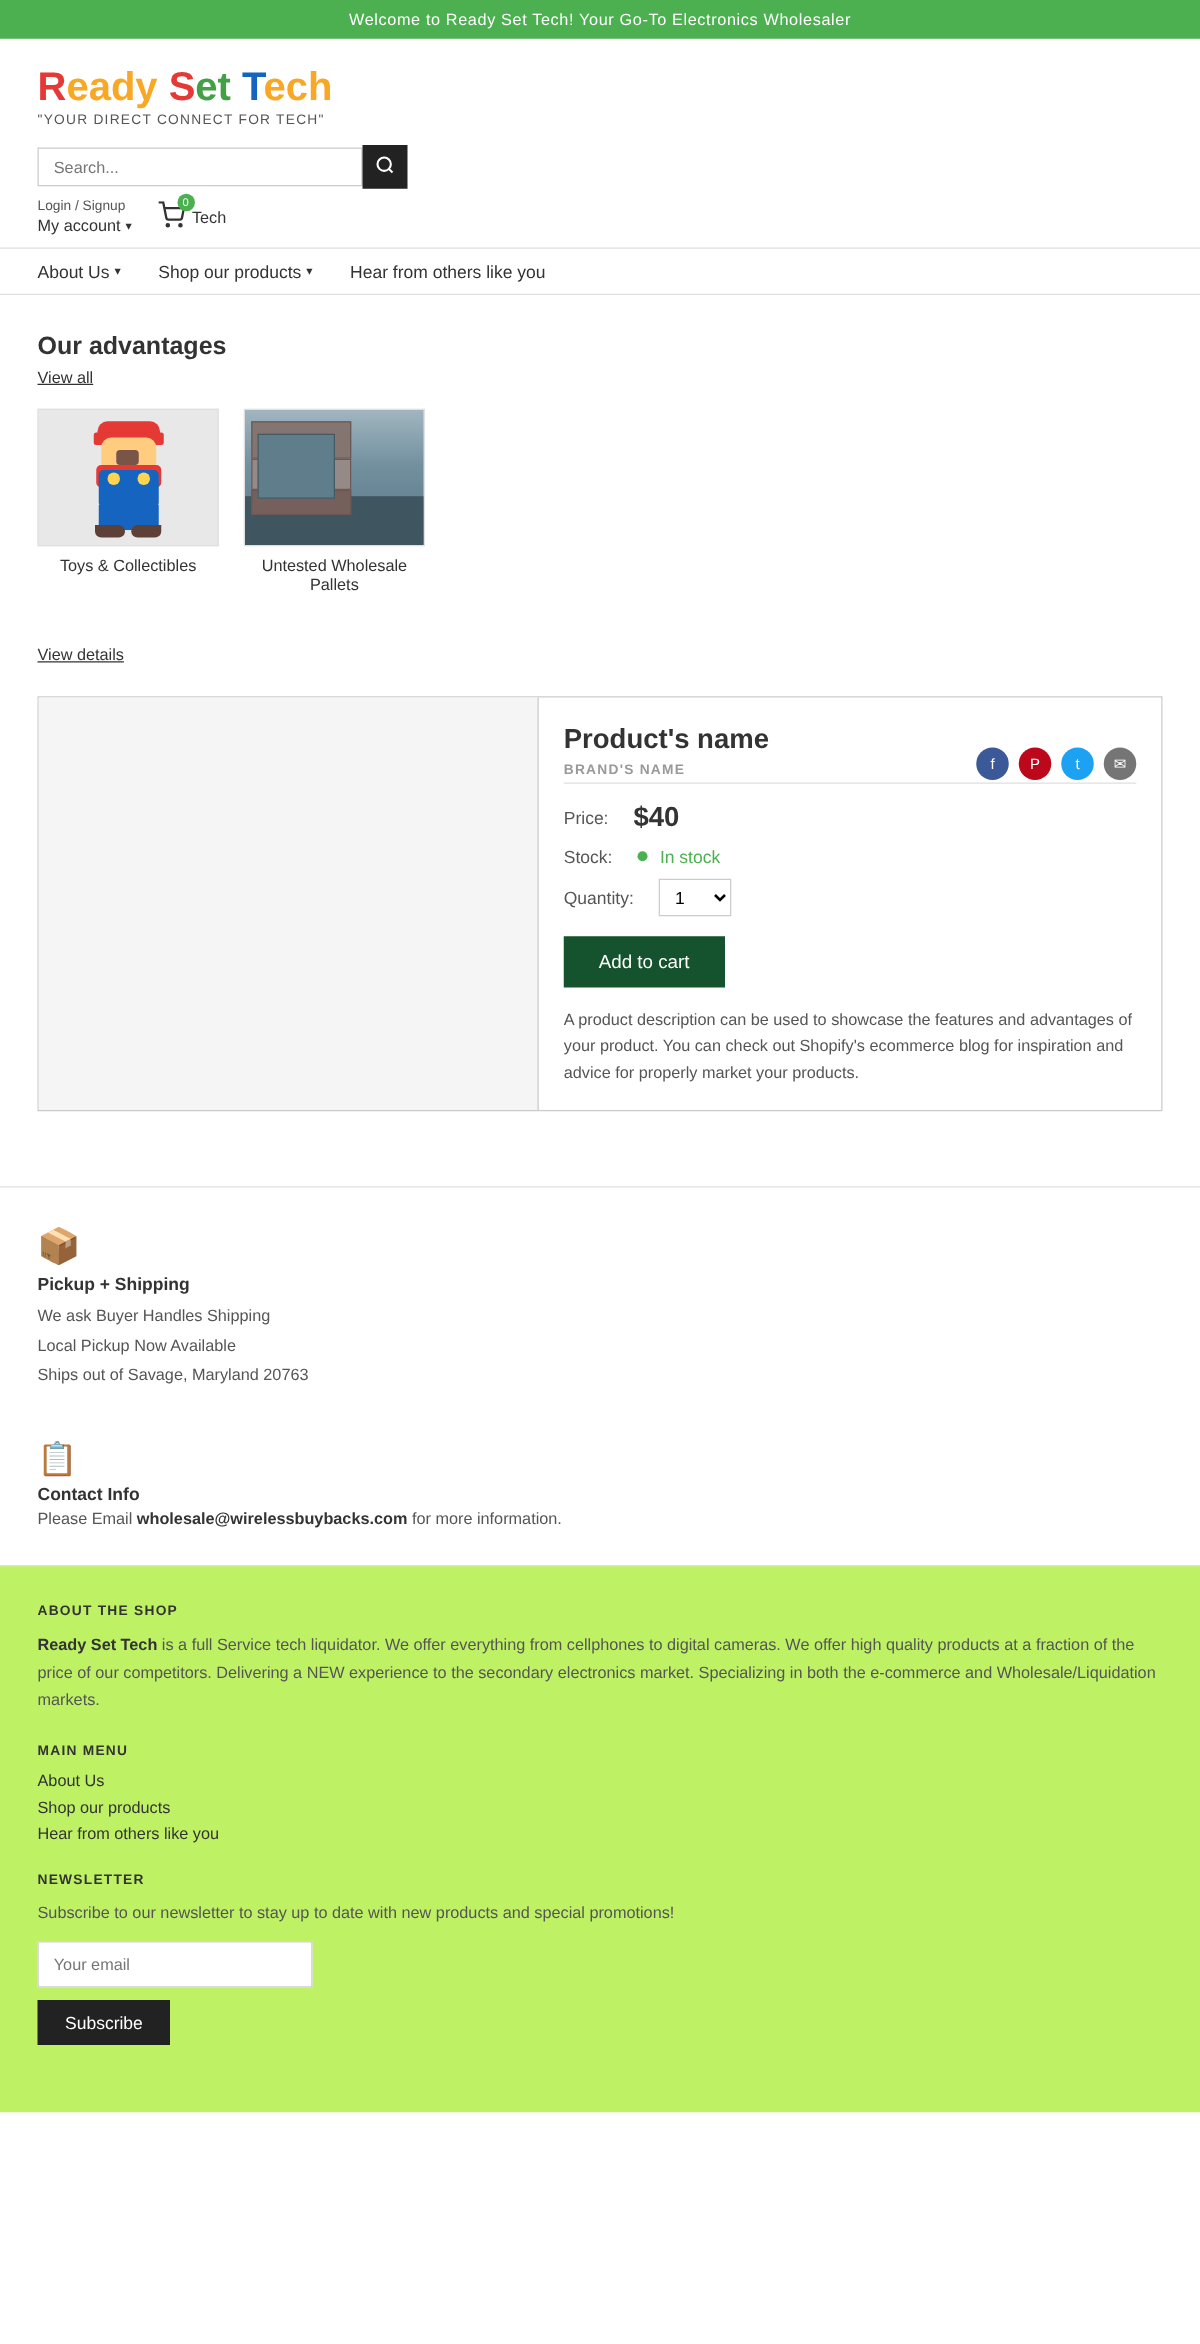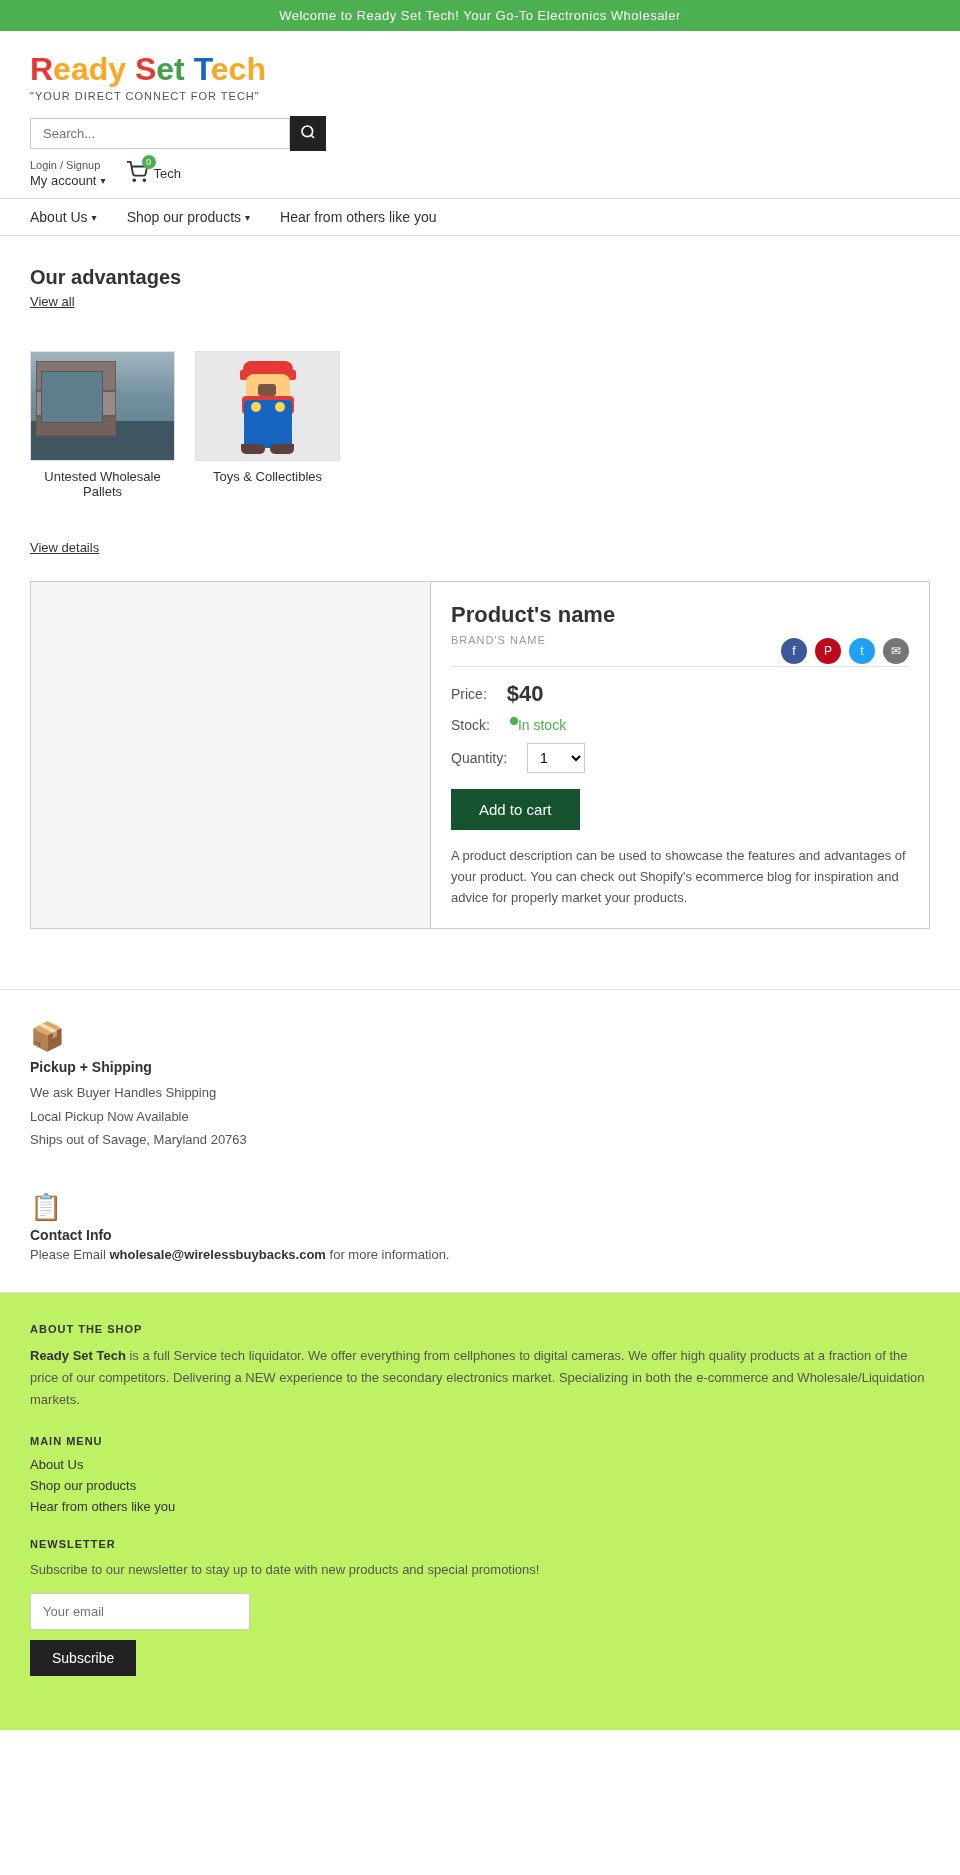--- a/index.html
+++ b/index.html
@@ -134,21 +134,21 @@
     .section-title {
       font-size: 20px;
       font-weight: bold;
       margin-bottom: 4px;
     }
     .view-all-link {
       font-size: 13px;
       color: #333;
       text-decoration: underline;
       cursor: pointer;
-      margin-bottom: 32px;
+      margin-bottom: 8px;
       display: inline-block;
     }
 
     .collections-grid {
       display: flex;
       gap: 20px;
       margin-top: 10px;
     }
     .collection-card {
       width: 145px;
@@ -278,21 +278,22 @@
     .product-name {
       font-size: 22px;
       font-weight: bold;
       margin-bottom: 6px;
     }
     .brand-name {
       font-size: 11px;
       color: #999;
       letter-spacing: 1px;
       text-transform: uppercase;
-      margin-bottom: 20px;
+      margin-bottom: 4px;
+      font-weight: bold;
     }
     .product-divider {
       border: none;
       border-top: 1px solid #e0e0e0;
       margin-bottom: 14px;
     }
     .share-icons {
       display: flex;
       gap: 8px;
       float: right;
@@ -320,21 +321,21 @@
     }
     .price-label { font-size: 14px; color: #555; }
     .price-value { font-size: 22px; font-weight: bold; }
     .stock-row {
       display: flex;
       align-items: center;
       gap: 20px;
       margin-bottom: 10px;
     }
     .stock-label { font-size: 14px; color: #555; }
-    .in-stock { color: #4caf50; font-size: 14px; display: flex; align-items: flex-start; gap: 0; }
+    .in-stock { color: #4caf50; font-size: 14px; display: flex; align-items: center; gap: 10px; }
     .in-stock-dot { width: 8px; height: 8px; background: #4caf50; border-radius: 50%; display: inline-block; }
     .qty-row {
       display: flex;
       align-items: center;
       gap: 20px;
       margin-bottom: 16px;
     }
     .qty-label { font-size: 14px; color: #555; }
     .qty-select {
       border: 1px solid #ccc;
@@ -516,48 +517,48 @@
 </nav>
 
 <div class="main-content">
 
   <div class="collections-section">
     <h2 class="section-title">Our advantages</h2>
     <span class="view-all-link">View all</span>
     <div class="collections-grid">
 
       <div class="collection-card">
-        <div class="collection-img">
-          <div class="warehouse-img">
-            <div style="position:absolute;top:10px;left:5px;width:80px;height:30px;background:#8d6e63;border:1px solid #6d4c41;"></div>
-            <div style="position:absolute;top:40px;left:5px;width:80px;height:25px;background:#a1887f;border:1px solid #6d4c41;"></div>
-            <div style="position:absolute;top:65px;left:5px;width:80px;height:20px;background:#795548;border:1px solid #6d4c41;"></div>
-            <div style="position:absolute;top:0;left:0;width:145px;height:110px;background:rgba(100,149,180,0.18);"></div>
-          </div>
-        </div>
-        <div class="collection-label">Untested Wholesale Pallets</div>
-      </div>
-
-      <div class="collection-card">
         <div class="collection-img" style="background:#e8e8e8;">
           <div class="mario-body">
             <div class="mario-hat"></div>
             <div style="width:56px;height:10px;background:#e53935;position:absolute;top:14px;left:17px;border-radius:2px;"></div>
             <div class="mario-face"></div>
             <div style="width:18px;height:12px;background:#795548;position:absolute;top:28px;left:35px;border-radius:3px;"></div>
             <div class="mario-shirt"></div>
             <div class="mario-overalls"></div>
             <div style="width:10px;height:10px;background:#ffd54f;border-radius:50%;position:absolute;top:46px;left:28px;"></div>
             <div style="width:10px;height:10px;background:#ffd54f;border-radius:50%;position:absolute;top:46px;left:52px;"></div>
             <div class="mario-legs"></div>
             <div class="mario-shoe-l"></div>
             <div class="mario-shoe-r"></div>
           </div>
         </div>
         <div class="collection-label">Toys &amp; Collectibles</div>
+      </div>
+
+      <div class="collection-card">
+        <div class="collection-img">
+          <div class="warehouse-img">
+            <div style="position:absolute;top:10px;left:5px;width:80px;height:30px;background:#8d6e63;border:1px solid #6d4c41;"></div>
+            <div style="position:absolute;top:40px;left:5px;width:80px;height:25px;background:#a1887f;border:1px solid #6d4c41;"></div>
+            <div style="position:absolute;top:65px;left:5px;width:80px;height:20px;background:#795548;border:1px solid #6d4c41;"></div>
+            <div style="position:absolute;top:0;left:0;width:145px;height:110px;background:rgba(100,149,180,0.18);"></div>
+          </div>
+        </div>
+        <div class="collection-label">Untested Wholesale Pallets</div>
       </div>
     </div>
   </div>
 
   <div class="popular-section">
     <span class="view-details-link">View details</span>
 
     <div class="product-card">
       <div class="product-image-area"></div>
       <div class="product-details">

